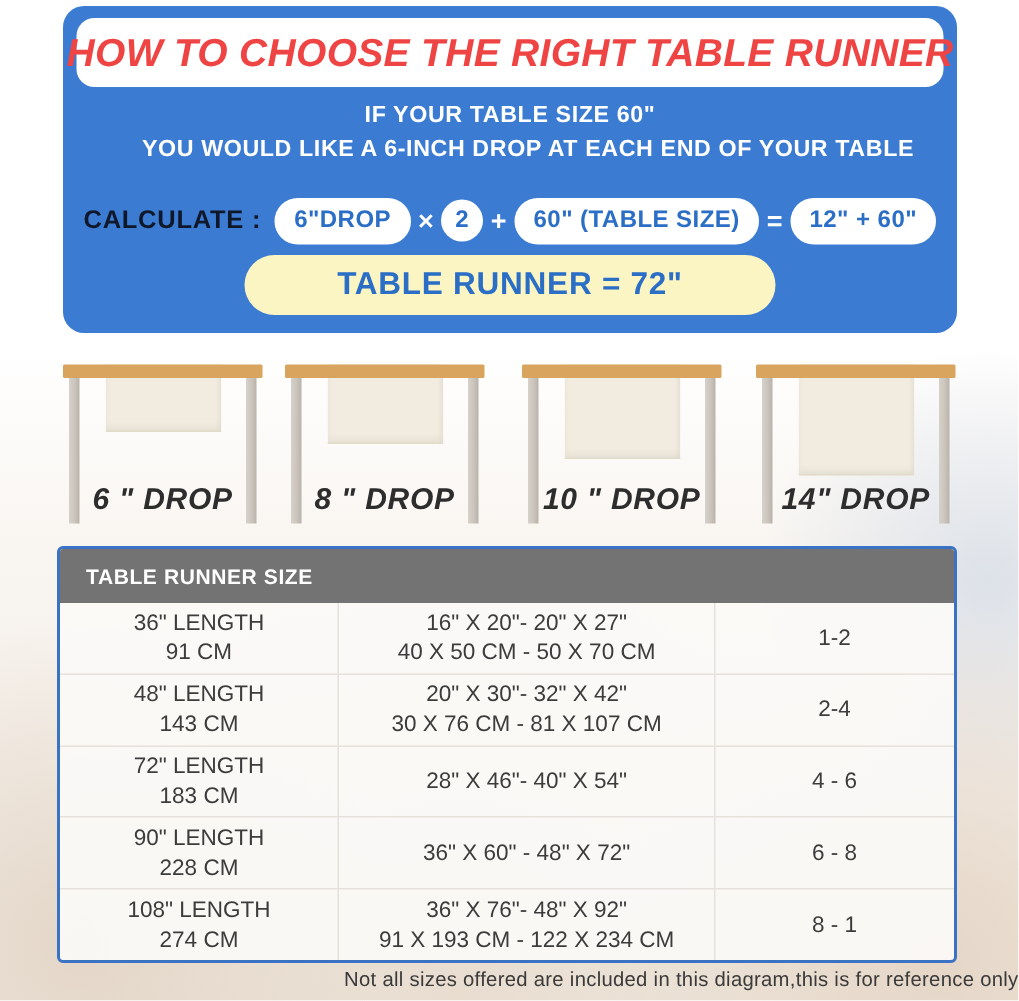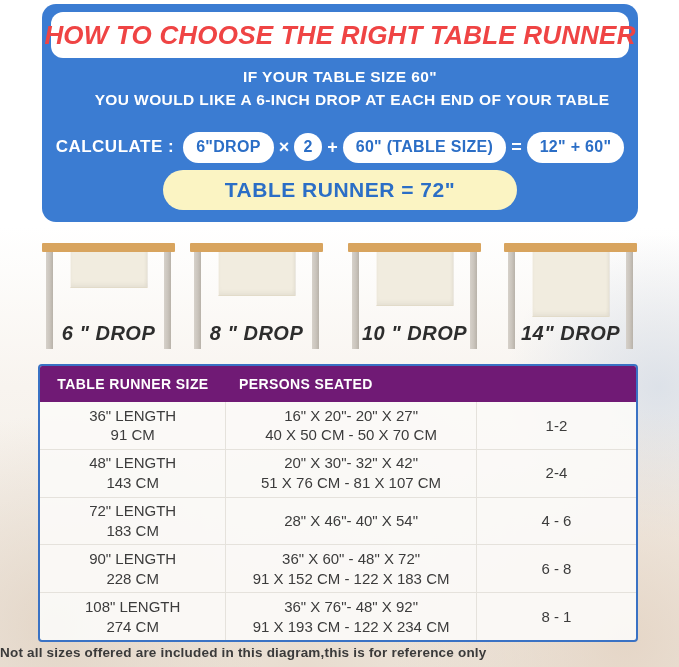--- a/index.html
+++ b/index.html
@@ -19,21 +19,21 @@
     background:#3b7cd2; border-radius:14px; }
   .title-box { position:absolute; left:9px; right:9px; top:8px; height:46px;
     background:#ffffff; border-radius:12px; display:flex; align-items:center; justify-content:center; }
   .title { font-size:26px; font-weight:bold; font-style:italic; color:#ef4444;
     letter-spacing:0.2px; white-space:nowrap; }
   .sub { position:absolute; left:0; right:0; text-align:center; color:#ffffff;
     font-weight:bold; font-size:15.5px; letter-spacing:0.4px; }
   .sub1 { top:64px; } .sub2 { top:87px;padding-left:24px; }
   .calc-row { position:absolute; top:127px; left:0; right:0; height:32px;
     display:flex; justify-content:center; align-items:center; gap:5px; }
-  .calc-label { color:#ffffff; font-weight:bold; font-size:17px; letter-spacing:0.5px; margin-right:4px; }
+  .calc-label { color:#0f172a; font-weight:bold; font-size:17px; letter-spacing:0.5px; margin-right:4px; }
   .pill { display:inline-flex; align-items:center; justify-content:center; background:#ffffff;
     color:#2b6ec6; font-weight:bold; font-size:16px; height:31px; padding:0 13px;
     border-radius:16px; letter-spacing:0.3px; white-space:nowrap; }
   .op { color:#ffffff; font-weight:bold; font-size:18px; }
   .circle { width:28px; height:28px; padding:0; border-radius:50%; }
   .result-pill { position:absolute; top:166px; left:50%; transform:translateX(-50%);
     width:354px; height:40px; background:#fbf4c3; border-radius:21px;
     display:flex; align-items:center; justify-content:center;
     color:#2b6ec6; font-weight:bold; font-size:21px; letter-spacing:0.5px; }
 
@@ -49,33 +49,33 @@
     background:#f1ecdf; border-bottom:1px solid #e2dbc9;
     box-shadow: inset -2px 0 3px rgba(0,0,0,0.03), inset 0 -3px 4px rgba(0,0,0,0.04); }
   .drop-label { position:absolute; top:84px; left:-8px; right:-8px; text-align:center;
     font-style:italic; font-weight:bold; font-size:20px; color:#2d2d2d; letter-spacing:0.5px;
     white-space:nowrap; }
 
   
   .size-table { position:absolute; left:38px; top:364px; width:600px; height:278px;
     border:2px solid #3a72c4; border-radius:4px; overflow:hidden;
     background:rgba(251,250,248,0.93); display:flex; flex-direction:column; box-sizing:border-box; }
-  .st-header { display:flex; background:#701a75; height:36px; flex-shrink:0; }
+  .st-header { display:flex; background:#737373; height:36px; flex-shrink:0; }
   .st-header > div { display:flex; align-items:center; justify-content:center;
     color:#ffffff; font-weight:bold; font-size:14px; letter-spacing:0.4px; }
   .st-col1 { width:31.2%; } .st-col2 { width:42%; } .st-col3 { width:26.8%; }
   .st-body { flex:1; display:flex; flex-direction:column; }
   .st-row { flex:1; display:flex; border-top:1px solid #e5e2dc; }
   .st-row > div { display:flex; flex-direction:column; align-items:center; justify-content:center;
     color:#3c3c3c; font-size:15px; line-height:1.32; text-align:center; }
   .st-row > div + div { border-left:1px solid #e5e2dc; }
 
   
-  .footer-note { position:absolute; left:0; right:16px; top:645px; text-align:left;
-    font-size:13.5px; font-weight:bold; color:#3a3a3a; letter-spacing:0.2px; }
+  .footer-note { position:absolute; left:0; right:0; top:645px; text-align:right;
+    font-size:13.5px; font-weight:normal; color:#3a3a3a; letter-spacing:0.2px; }
 </style>
 </head>
 <body>
 
 <div class="stage">
 
   <div class="header-panel">
     <div class="title-box">
       <div class="title">HOW TO CHOOSE THE RIGHT TABLE RUNNER</div>
     </div>
@@ -128,21 +128,20 @@
       <div class="leg leg-left"></div>
       <div class="leg leg-right"></div>
       <div class="drop-label">14" DROP</div>
     </div>
 
   </div>
 
   <div class="size-table">
     <div class="st-header">
       <div class="st-col1">TABLE RUNNER SIZE</div>
-      <div class="st-col3">PERSONS SEATED</div>
     </div>
     <div class="st-body">
 
       <div class="st-row" style="border-top:none;">
         <div class="st-col1">
           <span>36" LENGTH</span>
           <span>91 CM</span>
         </div>
         <div class="st-col2">
           <span>16" X 20"- 20" X 27"</span>
@@ -153,21 +152,21 @@
         </div>
       </div>
 
       <div class="st-row">
         <div class="st-col1">
           <span>48" LENGTH</span>
           <span>143 CM</span>
         </div>
         <div class="st-col2">
           <span>20" X 30"- 32" X 42"</span>
-          <span>51 X 76 CM - 81 X 107 CM</span>
+          <span>30 X 76 CM - 81 X 107 CM</span>
         </div>
         <div class="st-col3">
           <span>2-4</span>
         </div>
       </div>
 
       <div class="st-row">
         <div class="st-col1">
           <span>72" LENGTH</span>
           <span>183 CM</span>
@@ -180,21 +179,20 @@
         </div>
       </div>
 
       <div class="st-row">
         <div class="st-col1">
           <span>90" LENGTH</span>
           <span>228 CM</span>
         </div>
         <div class="st-col2">
           <span>36" X 60" - 48" X 72"</span>
-          <span>91 X 152 CM - 122 X 183 CM</span>
         </div>
         <div class="st-col3">
           <span>6 - 8</span>
         </div>
       </div>
 
       <div class="st-row">
         <div class="st-col1">
           <span>108" LENGTH</span>
           <span>274 CM</span>

